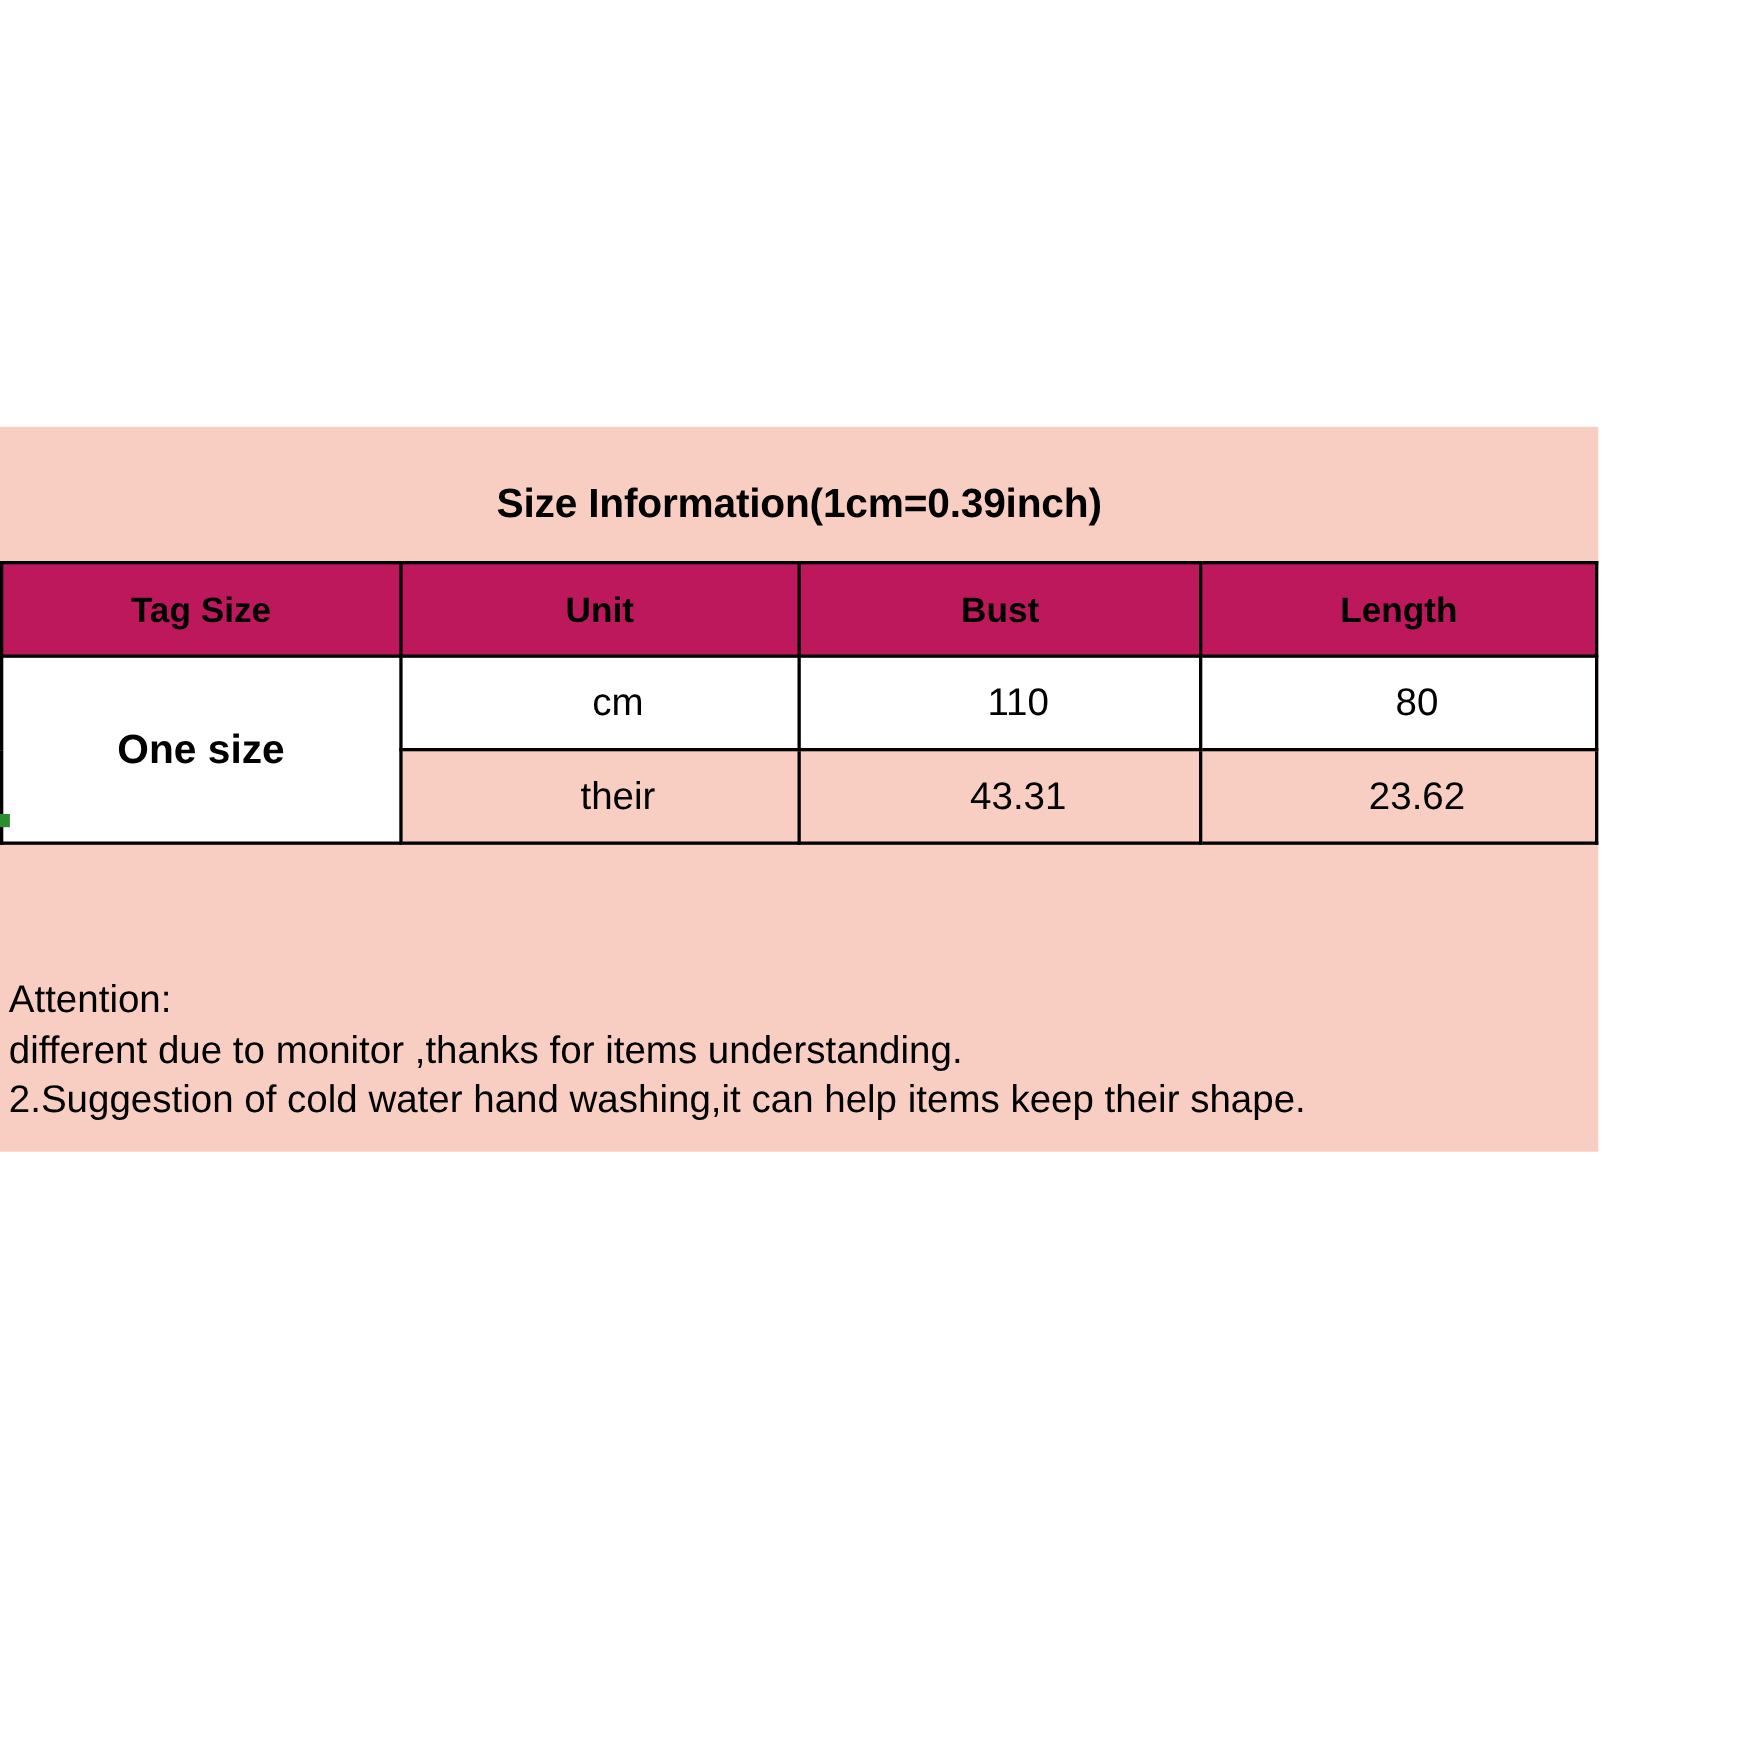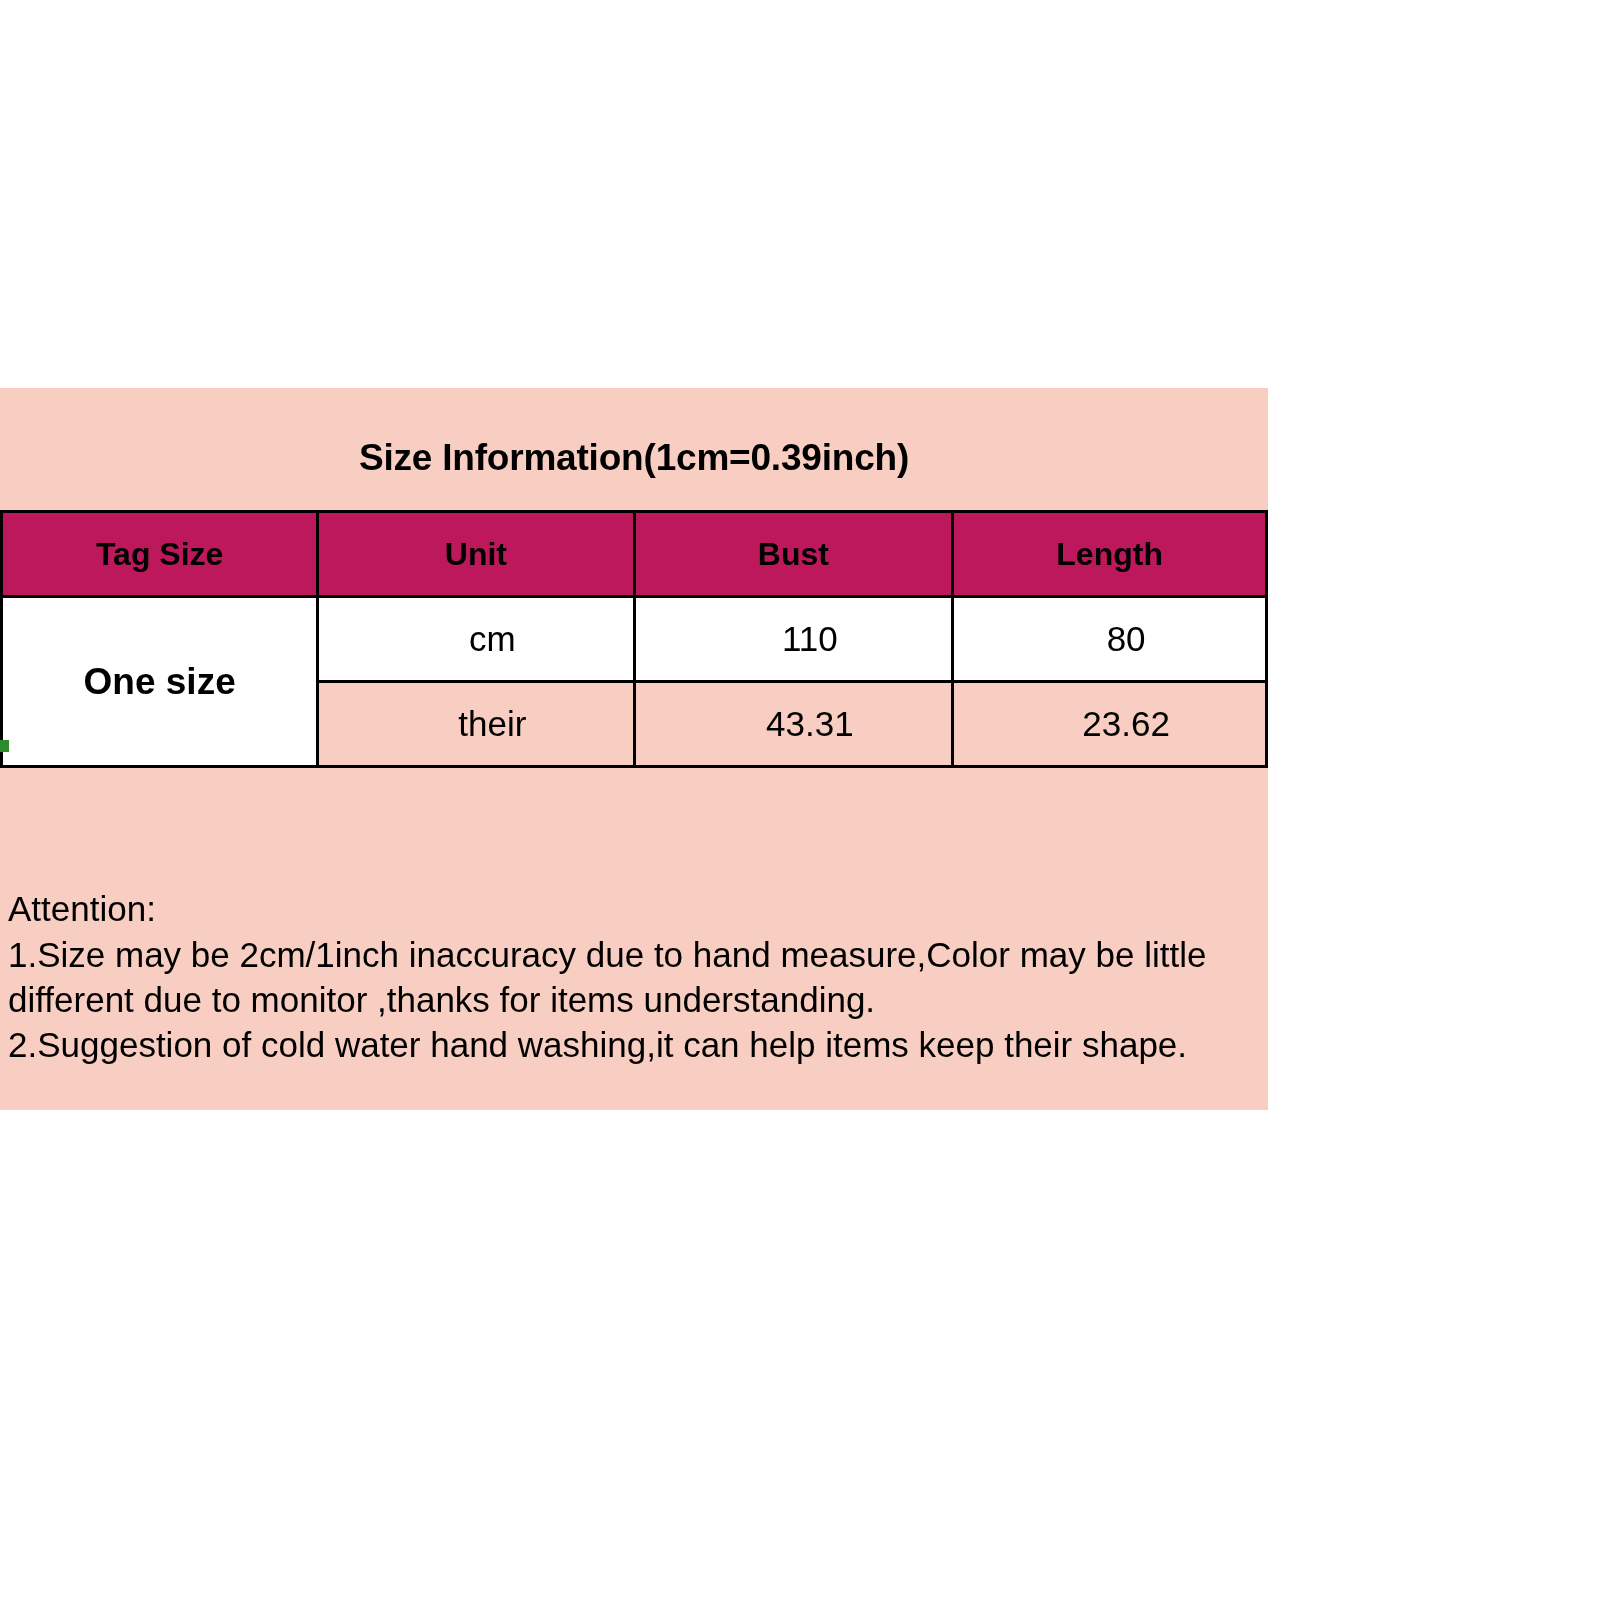--- a/index.html
+++ b/index.html
@@ -12,21 +12,21 @@
     height: 1600px;
     font-family: "Liberation Sans", sans-serif;
     position: relative;
     overflow: hidden;
   }
 
   #size-chart {
     position: absolute;
     left: 0px;
     top: 388px;
-    width: 1268px;
+    width: 1453px;
     background: #f9cec2;
     box-sizing: border-box;
   }
 
   .header-block {
     padding: 48px 0 30px 0;
     text-align: center;
   }
 
   .chart-title {
@@ -79,21 +79,21 @@
   table.size-table td.val-cell.white {
     background: #ffffff;
   }
 
   .col-tag   { width: 25%; }
   .col-unit  { width: 25%; }
   .col-bust  { width: 25.2%; }
   .col-len   { width: 24.8%; }
 
   .attention-block {
-    padding: 118px 0 43px 8px;
+    padding: 118px 0 25px 8px;
   }
   .attention-line {
     font-size: 35px;
     color: #000000;
     line-height: 1.29;
     white-space: pre-wrap;
   }
   .green-dot {
     position: absolute;
     left: 0px;
@@ -137,19 +137,18 @@
       <tr>
         <td class="unit-cell">their</td>
         <td class="val-cell">43.31</td>
         <td class="val-cell">23.62</td>
       </tr>
     </tbody>
   </table>
 
   <div class="attention-block">
     <div class="attention-line">Attention:</div>
-    <div class="attention-line">1.Size may be 2cm/1inch inaccuracy due to hand measure,Color may be little</div>
     <div class="attention-line">different due to monitor ,thanks for items understanding.</div>
     <div class="attention-line">2.Suggestion of cold water hand washing,it can help items keep their shape.</div>
   </div>
 
   <div class="green-dot"></div>
 </div>
 
 </body></html>

